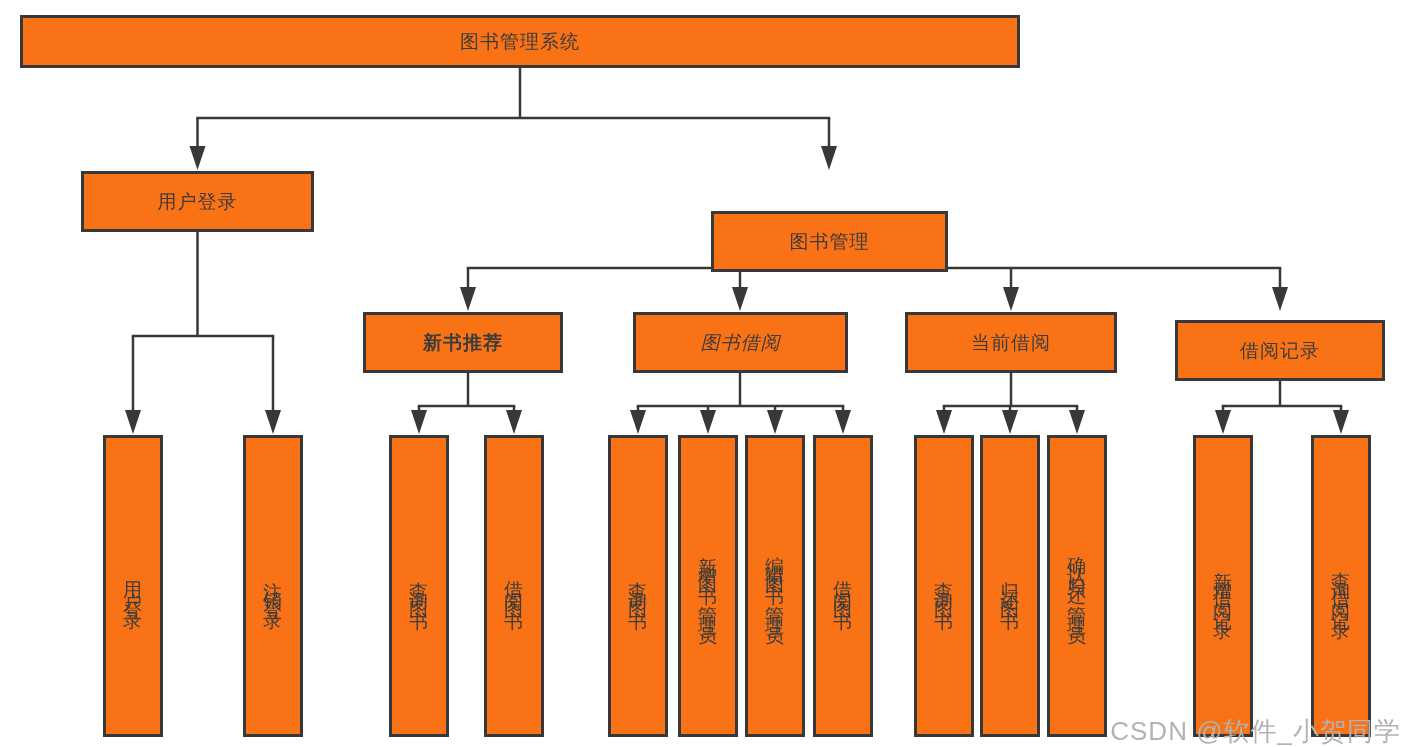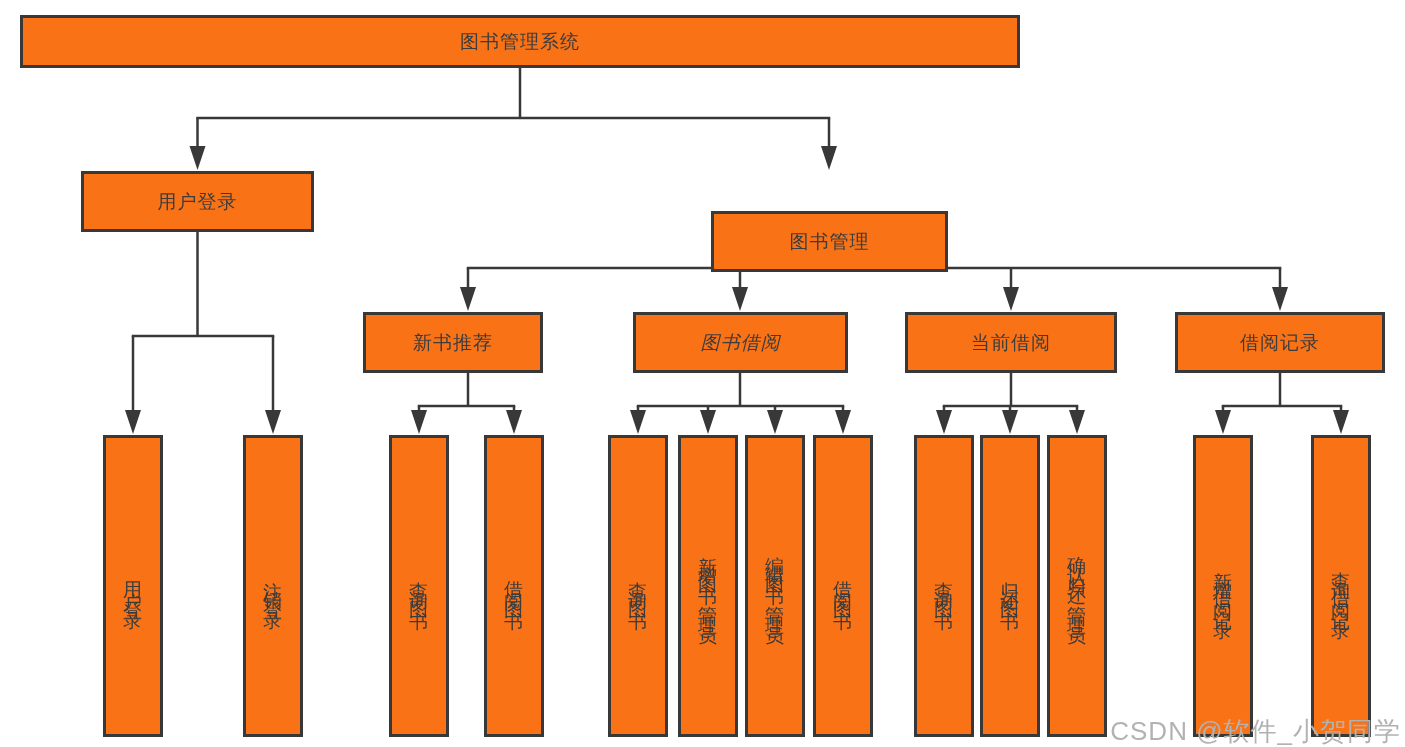--- a/index.html
+++ b/index.html
@@ -130,24 +130,24 @@
       <polygon points="1215,410 1231,410 1223,434"></polygon>
       <polygon points="1333,410 1349,410 1341,434"></polygon>
     </g>
   </svg>
 
   <div class="box hbox" style="left:20px; top:15px; width:1000px; height:53px;">图书管理系统</div>
 
   <div class="box hbox" style="left:81px; top:171px; width:233px; height:61px;">用户登录</div>
   <div class="box hbox" style="left:711px; top:171px; width:237px; height:61px;margin-top:40px;">图书管理</div>
 
-  <div class="box hbox" style="left:363px; top:312px; width:180px; height:61px;">新书推荐</div>
+  <div class="box hbox" style="left:363px; top:312px; width:200px; height:61px;font-weight:bold;">新书推荐</div>
   <div class="box hbox" style="left:633px; top:312px; width:215px; height:61px;font-style:italic;">图书借阅</div>
   <div class="box hbox" style="left:905px; top:312px; width:212px; height:61px;">当前借阅</div>
-  <div class="box hbox" style="left:1175px; top:312px; width:210px; height:61px;">借阅记录</div>
+  <div class="box hbox" style="left:1175px; top:320px; width:210px; height:61px;">借阅记录</div>
 
   <div class="box vbox" style="left:103px;">
     <span class="vtext">用户登录</span>
   </div>
   <div class="box vbox" style="left:243px;">
     <span class="vtext">注销登录</span>
   </div>
 
   <div class="box vbox" style="left:389px;">
     <span class="vtext">查询图书</span>

